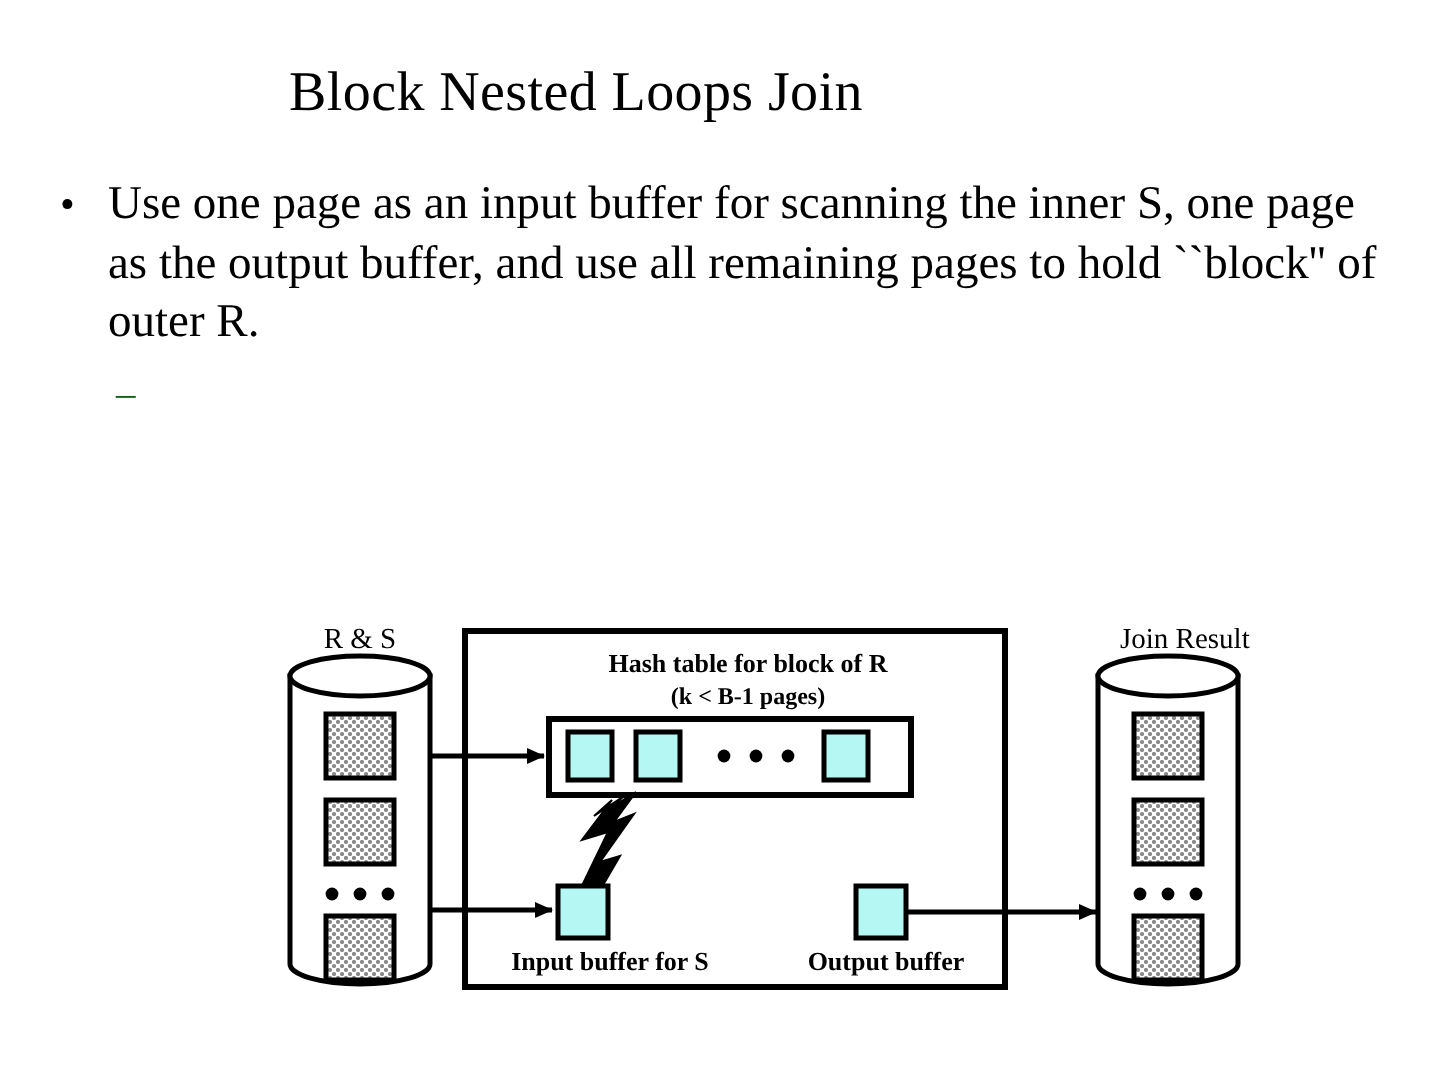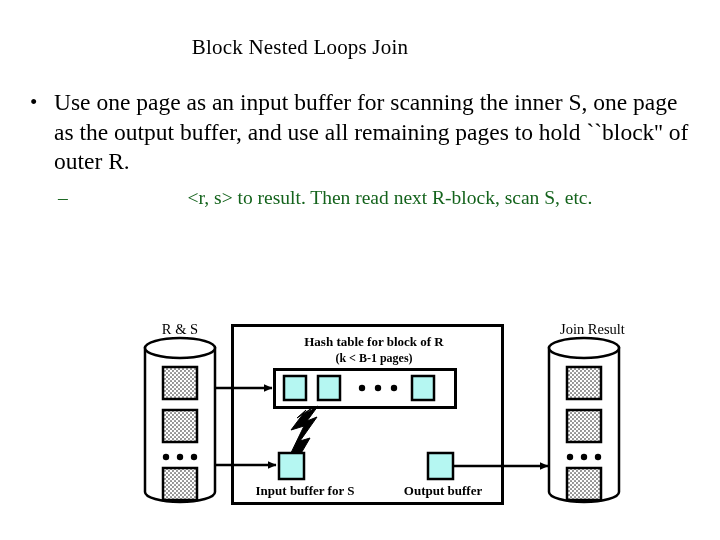--- a/index.html
+++ b/index.html
@@ -12,25 +12,25 @@
     height: 540px;
     position: relative;
     overflow: hidden;
     font-family: "Liberation Serif", "DejaVu Serif", serif;
     color: #000000;
   }
 
   
   #slide-title {
     position: absolute;
-    left: 12px;
+    left: 0;
     top: 30px;
     width: 576px;
     text-align: center;
-    font-size: 21px;
+    font-size: 28px;
     line-height: 34px;
     color: #000000;
     letter-spacing: 0.2px;
   }
 
   
   #bullet-list {
     position: absolute;
     left: 22px;
     top: 88px;
@@ -68,21 +68,21 @@
     line-height: 26px;
   }
   .bullet-l2 > .l2-text {
     display: block;
   }
 
   
   #diagram {
     position: absolute;
     left: 0;
-    top: 310px;
+    top: 300px;
     width: 584px;
     height: 210px;
   }
   #diagram svg { display: block; }
 
   .dg-label {
     font-family: "Liberation Serif", "DejaVu Serif", serif;
     fill: #000000;
   }
   .dg-label-plain { font-size: 14.5px; }
@@ -96,21 +96,20 @@
 
 <div id="bullet-list">
 
   <div class="bullet-l1">
     <span class="bullet-mark">•</span>
     <span class="l1-text">Use one page as an input buffer for scanning the inner S, one page as the output buffer, and use all remaining pages to hold ``block'' of outer R.</span>
   </div>
 
   <div class="bullet-l2">
     <span class="bullet-mark">–</span>
-    <span class="l2-text">&lt;r, s&gt; to result.  Then read next R-block, scan S, etc.</span>
   </div>
 
 </div>
 
 <div id="diagram">
 <svg width="720" height="210" viewBox="0 0 720 210" xmlns="http://www.w3.org/2000/svg">
   <defs>
     <pattern id="pgDots" width="4" height="4" patternUnits="userSpaceOnUse">
       <rect width="4" height="4" fill="#ffffff"></rect>
       <circle cx="1" cy="1" r="1.05" fill="#8a8a8a"></circle>

